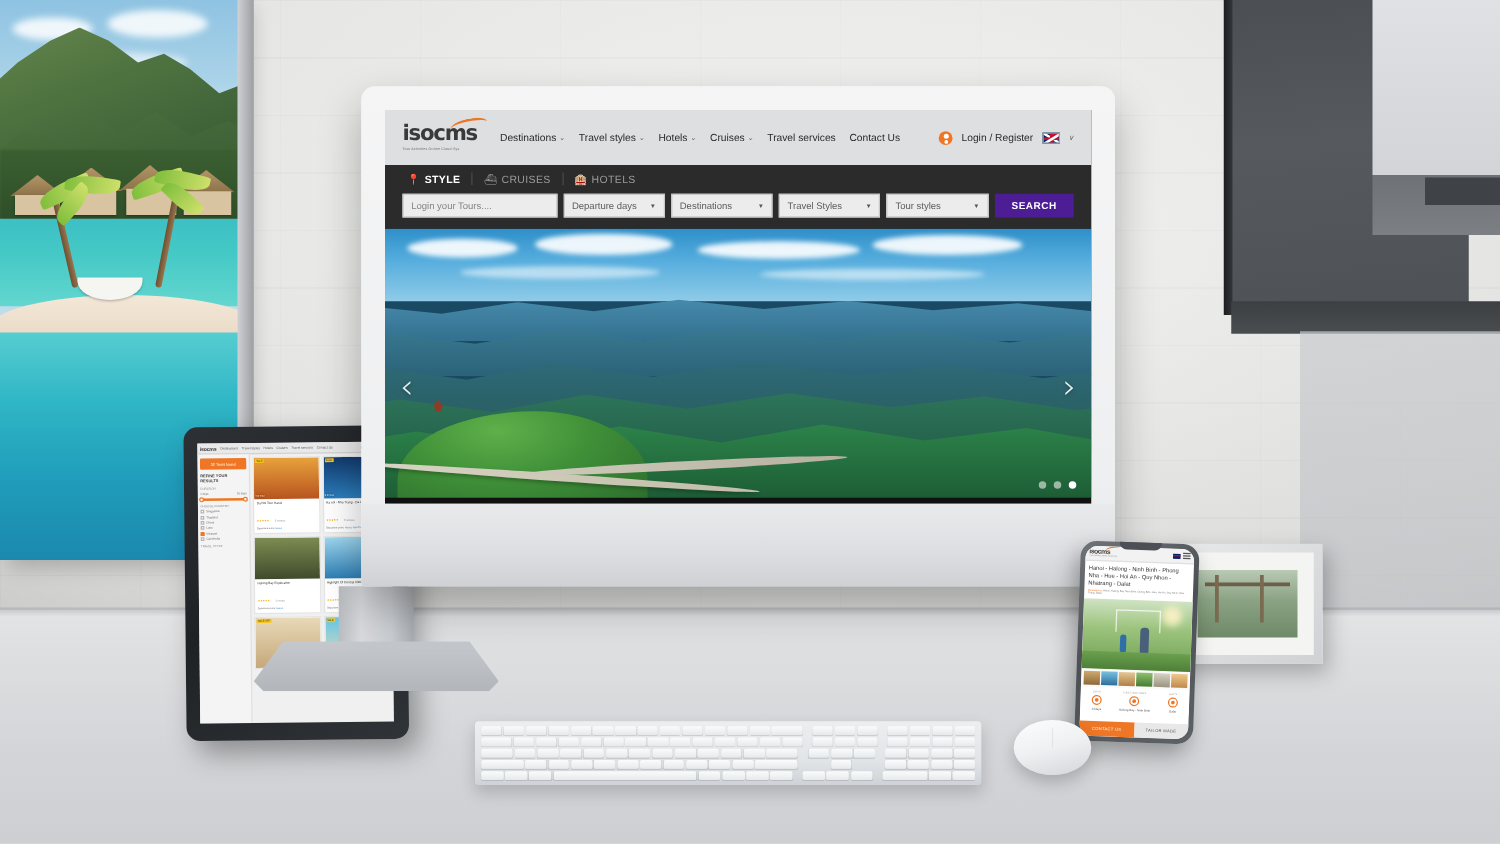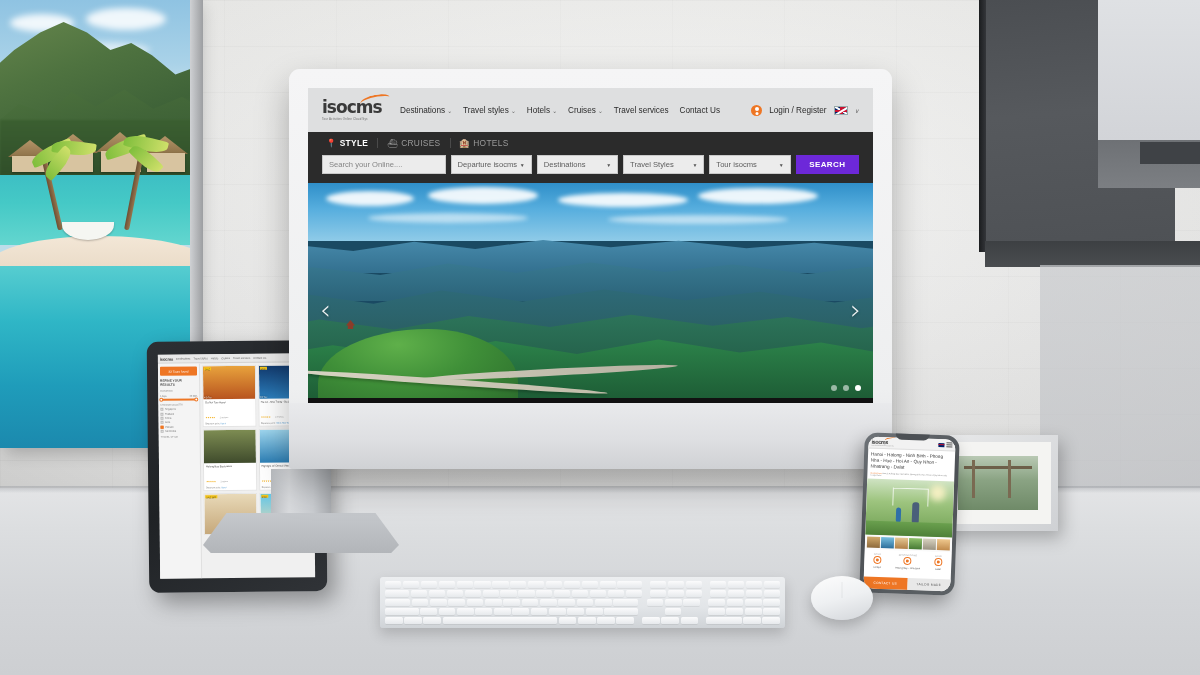--- a/index.html
+++ b/index.html
@@ -272,21 +272,21 @@
   .fields { display:flex; gap:5px; }
   .fld {
     background:#ececec; height:19px; border:1px solid #c9c9c9;
     display:flex; align-items:center; padding:0 6px;
     font-size:7.6px; color:#5d5d5d;
   }
   .fld.free { width:128px; color:#858585; }
   .fld.sel { width:84px; justify-content:space-between; }
   .fld .ar { font-size:5px; color:#555; }
   .btn-search {
-    background:#6d28d9; color:#fff; height:19px; width:66px;
+    background:#4c1d95; color:#fff; height:19px; width:66px;
     display:flex; align-items:center; justify-content:center;
     font-size:8px; font-weight:bold; letter-spacing:.4px;
   }
 
   
   .hero { position:relative; height:215px; overflow:hidden; background:#1a4a63; }
   .hero-sky {
     position:absolute; left:0; top:0; width:100%; height:58px;
     background:linear-gradient(180deg,#2f8fc9 0%,#57aede 45%,#8fcbe8 100%);
   }
@@ -647,35 +647,35 @@
             <span>⛴</span>
             <span>CRUISES</span>
           </span>
           <span class="stab">
             <span>🏨</span>
             <span>HOTELS</span>
           </span>
         </div>
 
         <div class="fields">
-          <div class="fld free">Search your Online....</div>
+          <div class="fld free">Login your Tours....</div>
           <div class="fld sel">
-            <span>Departure isocms</span>
+            <span>Departure days</span>
             <i class="ar">▼</i>
           </div>
           <div class="fld sel">
             <span>Destinations</span>
             <i class="ar">▼</i>
           </div>
           <div class="fld sel">
             <span>Travel Styles</span>
             <i class="ar">▼</i>
           </div>
           <div class="fld sel">
-            <span>Tour isocms</span>
+            <span>Tour styles</span>
             <i class="ar">▼</i>
           </div>
           <div class="btn-search">SEARCH</div>
         </div>
       </div>
 
       <div class="hero">
         <div class="hero-sky"></div>
         <div class="hcloud" style="left:18px;top:8px;width:88px;height:15px;"></div>
         <div class="hcloud" style="left:120px;top:4px;width:110px;height:17px;"></div>

